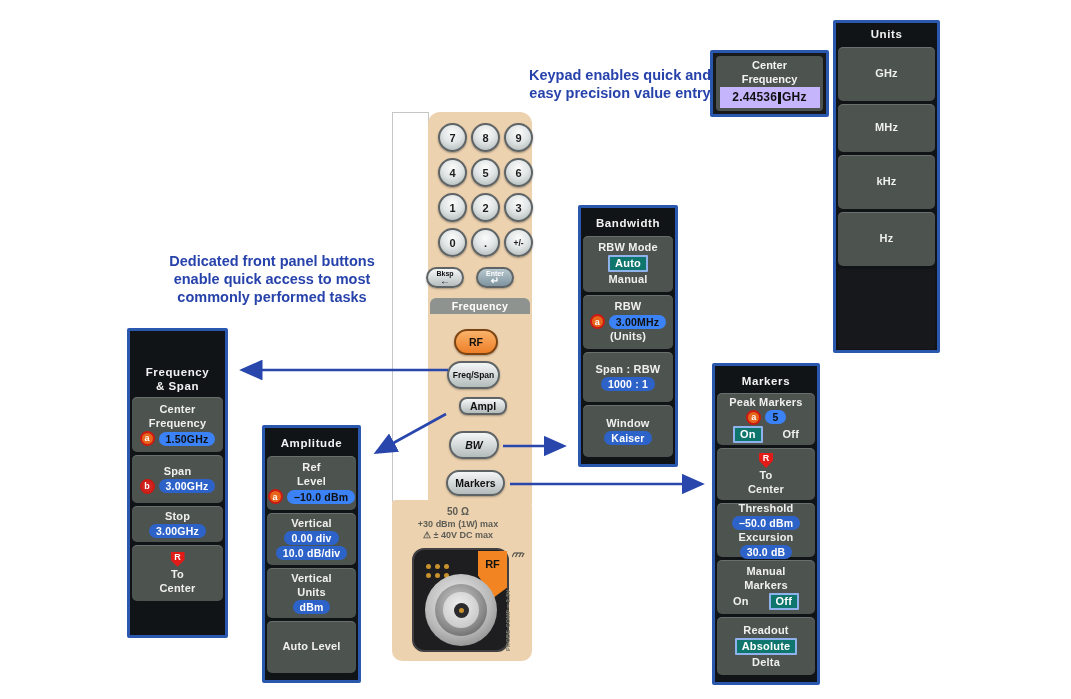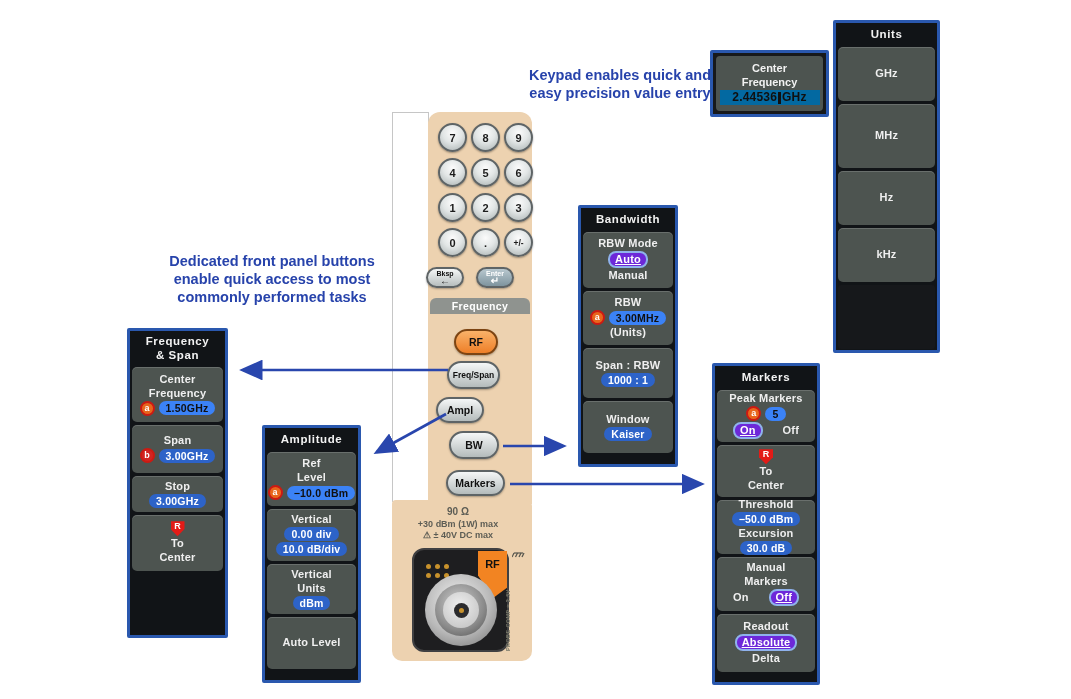--- a/index.html
+++ b/index.html
@@ -61,51 +61,51 @@
   .r3{width:36px;height:36px;background:radial-gradient(circle at 45% 38%,#efefef,#bdbdbd);}
   .r4{width:15px;height:15px;background:#2b2b2d;}
   .r5{width:5px;height:5px;background:#c8922c;}
   .probecomp{position:absolute;left:505px;top:585px;height:66px;color:#7a7a6a;
       font-size:5.5px;font-weight:bold;writing-mode:vertical-rl;transform:rotate(180deg);
       letter-spacing:.4px;}
   .gnd{position:absolute;left:512px;top:552px;}
 
   
   .menu{position:absolute;background:#111417;border:3px solid #2a58ae;border-radius:2px;
-       box-sizing:border-box;padding:1px 1px 0;display:flex;flex-direction:column;}
+       box-sizing:border-box;padding:1px 1px 0;display:flex;flex-direction:column;justify-content:center;}
   .mtitle{color:#f2f2f2;font-weight:bold;font-size:11.5px;text-align:center;
        letter-spacing:.6px;line-height:1.2;padding:4px 0 5px;flex:none;}
   .mbtn{background:#4d5450;border-radius:5px;margin:0 1px 3px;color:#efefef;font-weight:bold;
        font-size:11px;letter-spacing:.2px;display:flex;flex-direction:column;align-items:center;
        justify-content:center;gap:1px;flex:none;box-shadow:inset 0 1px 0 rgba(255,255,255,.16);
        line-height:1.18;text-align:center;}
   .filler{flex:1;background:#16181b;margin:0 1px 1px;border-radius:3px;}
   .row{display:flex;align-items:center;justify-content:center;gap:4px;width:100%;}
   .row.spread{justify-content:space-evenly;}
   .pill{height:14px;line-height:14px;border-radius:8px;padding:0 7px;font-size:10.5px;
        font-weight:bold;letter-spacing:.2px;}
   .pb{background:#2d63c8;color:#fff;}
   .pt{background:#3b82f6;color:#101010;}
   .badge{width:15px;height:15px;box-sizing:border-box;border-radius:50%;background:#e8661c;
        border:2px solid #cc1a12;color:#fff;font-size:9px;font-weight:bold;display:flex;
        align-items:center;justify-content:center;flex:none;}
   .badge.bb{background:#d12420;}
-  .sel{background:#6d28d9;border:2px solid #8fb2ec;border-radius:8px;padding:0 5px;
-       color:#fff;line-height:13px;font-size:11px;font-weight:bold;text-decoration:underline;}
+  .sel{background:#0f766e;border:2px solid #8fb2ec;border-radius:1px;padding:0 5px;
+       color:#fff;line-height:13px;font-size:11px;font-weight:bold;}
   .rmark{width:14px;height:15px;clip-path:polygon(0 0,100% 0,100% 52%,50% 100%,0 52%);
        background:#e31b17;color:#fff;font-size:9px;font-weight:bold;line-height:11px;
        text-align:center;}
 
   
   .popup{position:absolute;left:710px;top:50px;width:119px;height:67px;background:#17191b;
        border:3px solid #2a58ae;box-sizing:border-box;border-radius:2px;padding:3px;}
   .popup .inner{background:#4d5450;border-radius:4px;height:100%;display:flex;
        flex-direction:column;align-items:center;justify-content:center;color:#f2f2f2;
        font-weight:bold;font-size:11px;line-height:1.2;gap:1px;box-sizing:border-box;}
-  .entry{background:#0369a1;color:#101010;font-weight:bold;font-size:12px;height:15px;
+  .entry{background:#c4b5fd;color:#101010;font-weight:bold;font-size:12px;height:21px;
        line-height:15px;width:100px;text-align:center;letter-spacing:.2px;
        display:flex;align-items:center;justify-content:center;}
   .cursor{display:inline-block;width:3px;height:12px;background:#101010;margin:0 1px;}
 
   svg.arrows{position:absolute;left:0;top:0;pointer-events:none;}
 </style>
 </head>
 <body>
 
 <div id="canvas">
@@ -135,26 +135,26 @@
     <span class="ic">←</span>
   </div>
   <div class="ovalkey enter" style="left:476px;top:267px;width:38px;height:21px;">
     <span class="t">Enter</span>
     <span class="ic">↵</span>
   </div>
 
   <div class="sect-head">Frequency</div>
   <div class="fbtn rf" style="left:454px;top:329px;width:44px;height:26px;">RF</div>
   <div class="fbtn fs" style="left:447px;top:361px;width:53px;height:28px;">Freq/Span</div>
-  <div class="fbtn" style="left:436px;top:397px;width:48px;height:26px;">Ampl</div>
-  <div class="fbtn" style="left:449px;top:431px;width:50px;height:28px;">BW</div>
+  <div class="fbtn" style="left:459px;top:397px;width:48px;height:18px;border-radius:8px;">Ampl</div>
+  <div class="fbtn" style="left:449px;top:431px;width:50px;height:28px;font-style:italic;">BW</div>
   <div class="fbtn" style="left:446px;top:470px;width:59px;height:26px;">Markers</div>
 
   <div class="specs">
-    <div class="l1">90 Ω</div>
+    <div class="l1">50 Ω</div>
     <div>+30 dBm (1W) max</div>
     <div>
       <span>⚠</span>
       <span>± 40V DC max</span>
     </div>
   </div>
   <div class="conbox">
     <div class="dot" style="left:12px;top:14px"></div>
     <div class="dot" style="left:21px;top:14px"></div>
     <div class="dot" style="left:30px;top:14px"></div>
@@ -191,23 +191,23 @@
         <span>2.44536</span>
         <span class="cursor"></span>
         <span>GHz</span>
       </div>
     </div>
   </div>
 
   <div class="menu" style="left:833px;top:20px;width:107px;height:333px;">
     <div class="mtitle">Units</div>
     <div class="mbtn" style="height:54px">GHz</div>
-    <div class="mbtn" style="height:64px">MHz</div>
+    <div class="mbtn" style="height:48px">MHz</div>
+    <div class="mbtn" style="height:54px">kHz</div>
     <div class="mbtn" style="height:54px">Hz</div>
-    <div class="mbtn" style="height:54px">kHz</div>
     <div class="filler"></div>
   </div>
 
   <div class="menu" style="left:127px;top:328px;width:101px;height:310px;">
     <div class="mtitle" style="padding:3px 10px 4px">Frequency &amp; Span</div>
     <div class="mbtn" style="height:55px">
       <div>Center</div>
       <div>Frequency</div>
       <div class="row">
           <span class="badge">a</span>

